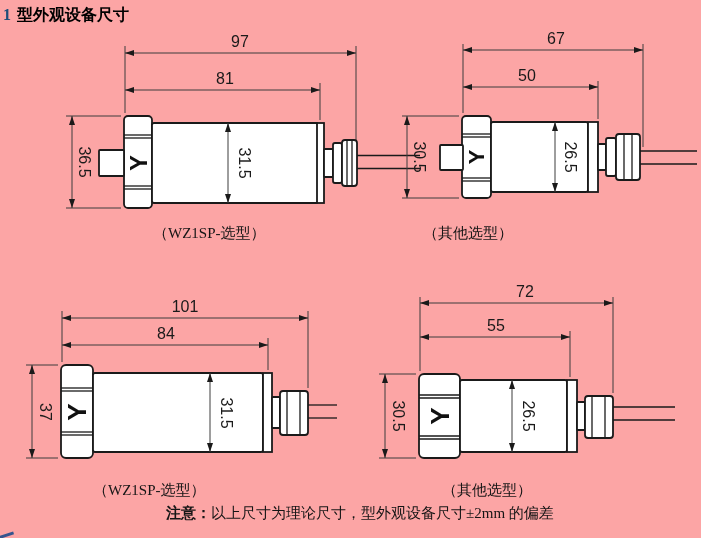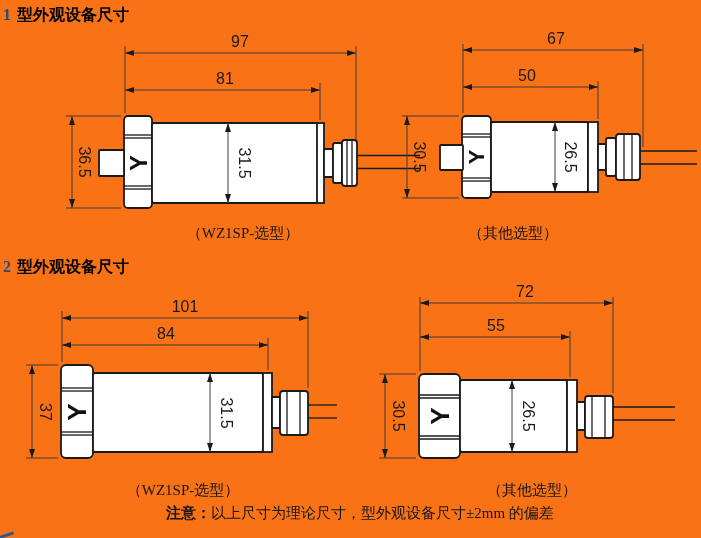--- a/index.html
+++ b/index.html
@@ -1,20 +1,20 @@
 <!DOCTYPE html>
 <html><head>
 <meta charset="utf-8">
 <style>
   html,body{margin:0;padding:0;background:#fff;}
-  #page{position:relative;width:701px;height:538px;background:#f97316;overflow:hidden;
+  #page{position:relative;width:701px;height:538px;background:#fca5a5;overflow:hidden;
         font-family:"Liberation Serif","DejaVu Serif",serif;color:#111;}
   .heading{position:absolute;font-size:16px;font-weight:bold;color:#000;white-space:nowrap;}
   .hnum{color:#1F4E79;margin-right:6px;}
-  .figcap{position:absolute;font-size:15px;text-align:center;color:#151515;white-space:nowrap;}
+  .figcap{position:absolute;font-size:15px;color:#151515;white-space:nowrap;}
   .note{position:absolute;font-size:15px;color:#151515;white-space:nowrap;}
   .note b{font-weight:bold;margin-left:47px;}
   svg.fig{position:absolute;overflow:visible;}
   svg .part{fill:#ffffff;stroke:#1a1a1a;stroke-width:1.8;}
   svg .detail{stroke:#1a1a1a;stroke-width:1.3;fill:none;}
   svg .dim,svg .ext{stroke:#3c3c3c;stroke-width:1;fill:none;}
   svg .arr{fill:#1a1a1a;stroke:none;}
   svg text.dimtxt{font-family:"Liberation Sans","DejaVu Sans",sans-serif;font-size:16px;fill:#1a1a1a;}
   svg text.logo{font-family:"Liberation Sans","DejaVu Sans",sans-serif;font-weight:bold;fill:#111;}
   .corner-mark{position:absolute;left:-3px;top:534px;width:17px;height:3px;background:#35558f;
@@ -104,23 +104,20 @@
       <line class="dim" x1="555" y1="122" x2="555" y2="192"></line>
       <polygon class="arr" points="555,122 552,131 558,131"></polygon>
       <polygon class="arr" points="555,192 552,183 558,183"></polygon>
       <text class="dimtxt" text-anchor="middle" transform="translate(570,157) rotate(90)" dominant-baseline="central">26.5</text>
       <text class="logo" text-anchor="middle" dominant-baseline="central" font-size="22" transform="translate(476,157) rotate(-90)">Y</text>
     </svg>
 
   <div class="figcap" style="left:153px;top:224px;width:180px;">（WZ1SP-选型）</div>
   <div class="figcap" style="left:423px;top:224px;width:180px;">（其他选型）</div>
 
-  <div class="heading" style="left:3px;top:257px;">
-    <span class="hnum">2</span><span>型外观设备尺寸</span>
-  </div>
 
   <svg class="fig" id="svg-fig-2" style="left:22px;top:292px;" width="325" height="178" viewBox="22 292 325 178">
       <line class="ext" x1="62" y1="311" x2="62" y2="362"></line>
       <line class="ext" x1="308" y1="311" x2="308" y2="388"></line>
       <line class="ext" x1="268" y1="338" x2="268" y2="370"></line>
       <line class="ext" x1="26" y1="365" x2="58" y2="365"></line>
       <line class="ext" x1="26" y1="458" x2="58" y2="458"></line>
       <rect class="part" x="61" y="365" width="32" height="93" rx="5"></rect>
       <rect class="part" x="93" y="373" width="170" height="79" rx="2"></rect>
       <rect class="part" x="263" y="373" width="9" height="79" rx="0"></rect>

